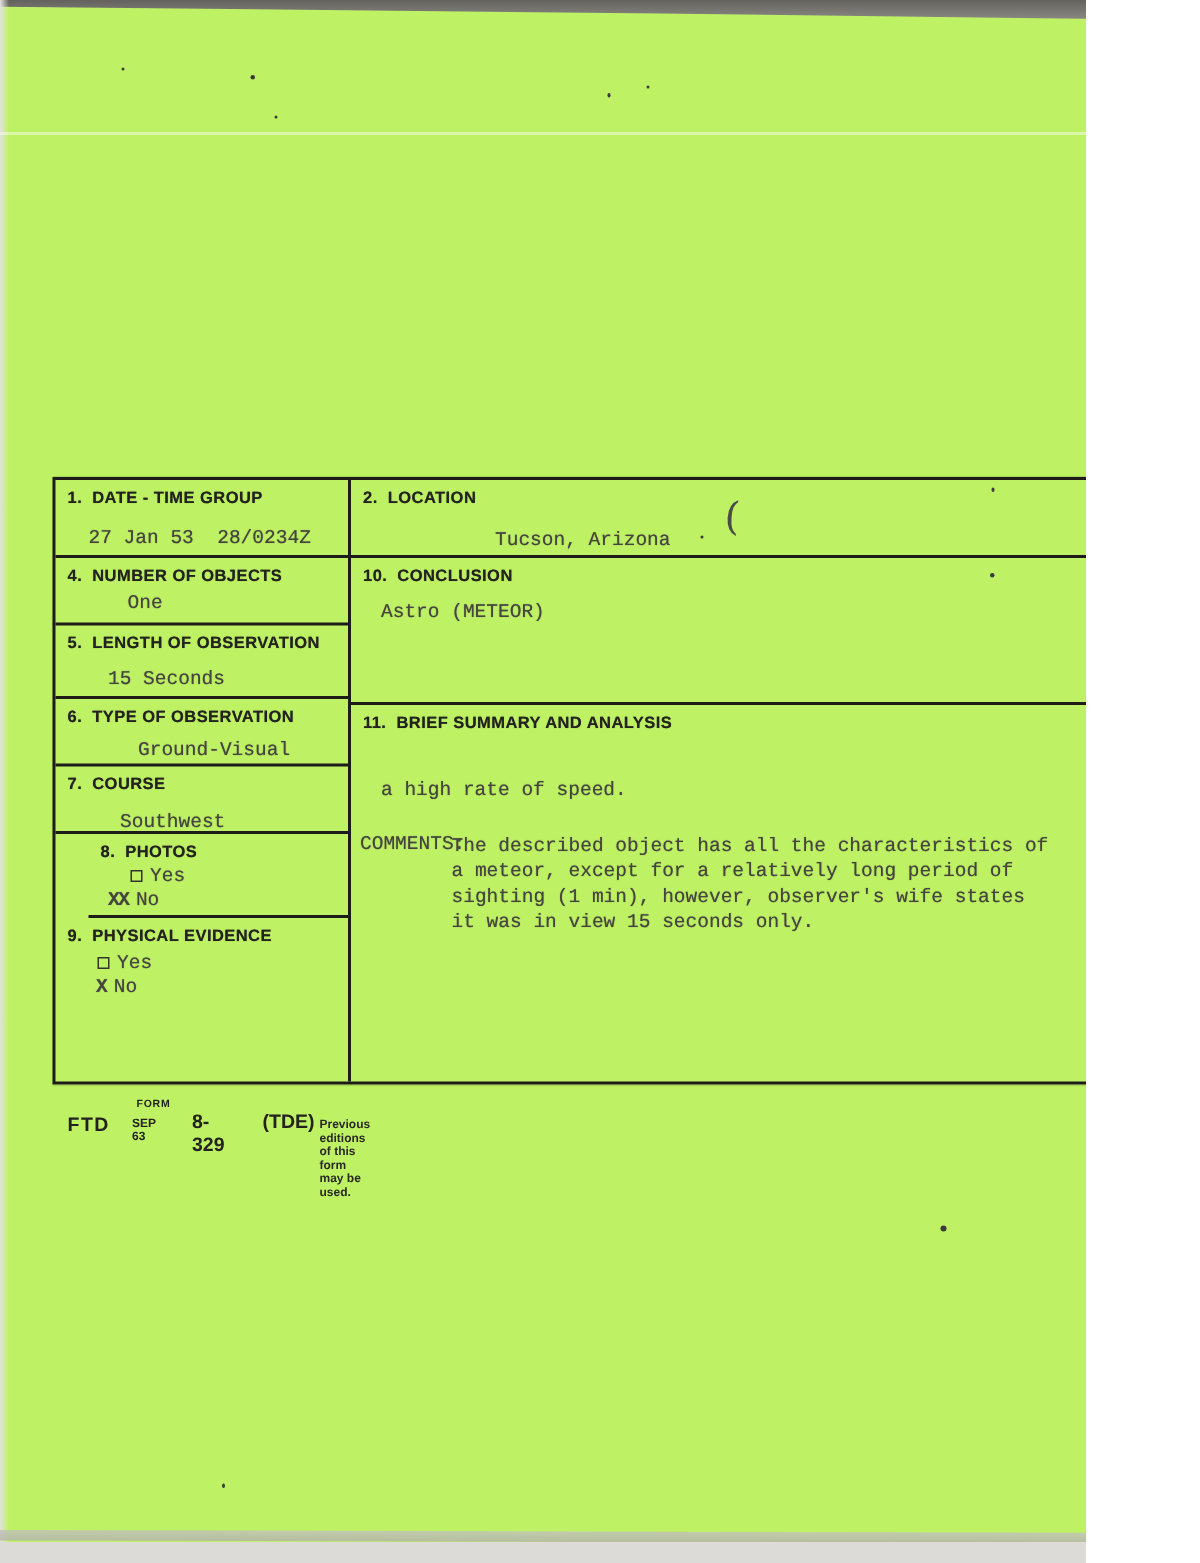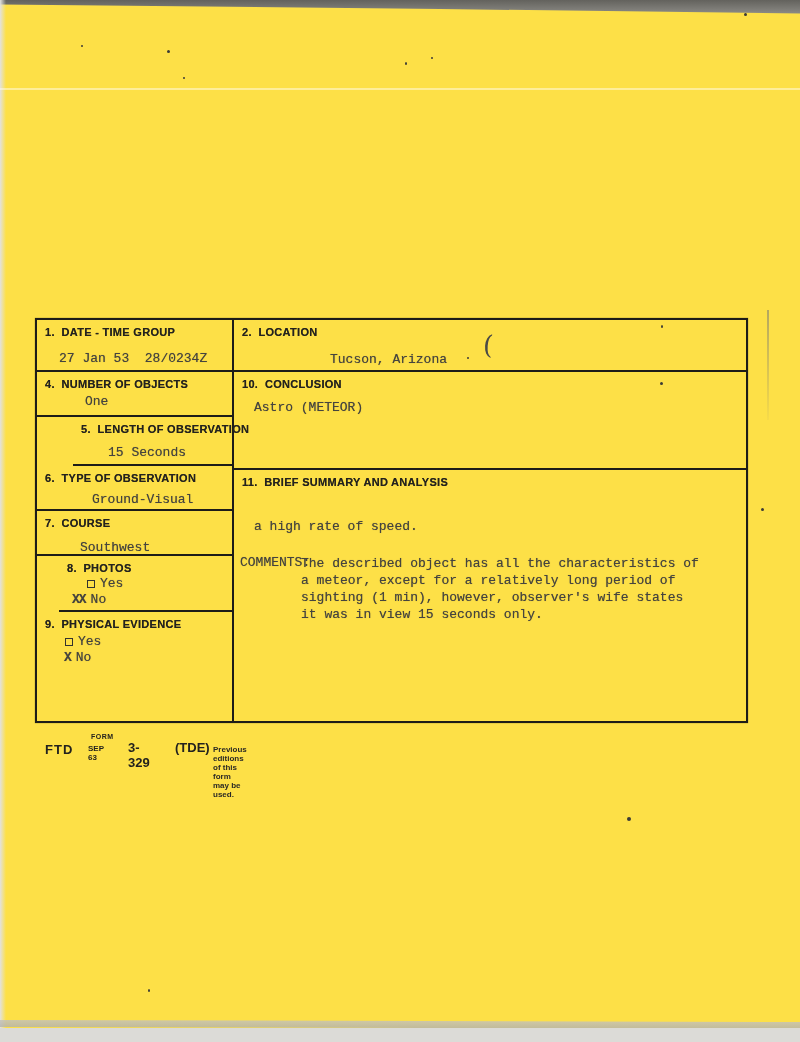--- a/index.html
+++ b/index.html
@@ -1,19 +1,19 @@
 <!DOCTYPE html>
 <html><head>
 <meta charset="utf-8">
 <style>
   html,body{margin:0;padding:0;}
   .page{
     position:relative;
-    width:800px;height:1042px;
-    background:#fde047;
+    width:724px;height:1042px;
+    background:#bef264;
     overflow:hidden;
     font-family:"Liberation Sans",sans-serif;
   }
   
   .top-band{
     position:absolute;left:0;top:0;width:800px;height:15px;
     background:linear-gradient(to bottom,#63625d,#8f8e89);
     clip-path:polygon(0 0,100% 0,100% 90%,55% 60%,0 30%);
   }
   .left-edge{
@@ -115,21 +115,21 @@
         <div class="hdr">1.  DATE - TIME GROUP</div>
         <div class="tw" style="left:22px;top:31px;">27 Jan 53  28/0234Z</div>
       </div>
 
 
       <div class="cell" style="height:45px;">
         <div class="hdr">4.  NUMBER OF OBJECTS</div>
         <div class="tw" style="left:48px;top:22px;">One</div>
       </div>
 
-      <div class="cell" style="height:49px;margin-left:36px;">
+      <div class="cell" style="height:49px;">
         <div class="hdr">5.  LENGTH OF OBSERVATION</div>
         <div class="tw" style="left:35px;top:28px;">15 Seconds</div>
       </div>
 
       <div class="cell" style="height:45px;">
         <div class="hdr">6.  TYPE OF OBSERVATION</div>
         <div class="tw" style="left:55px;top:26px;">Ground-Visual</div>
       </div>
 
       <div class="cell" style="height:45px;">
@@ -189,21 +189,21 @@
   </div>
 
 
   <div class="paren">(</div>
   <div class="pencil-line"></div>
 
   <div class="footer">
     <span class="f-agency">FTD</span>
     <span class="f-word">FORM</span>
     <span class="f-date">SEP 63</span>
-    <span class="f-num">3-329</span>
+    <span class="f-num">8-329</span>
     <span class="f-suffix">(TDE)</span>
     <span class="f-note">Previous editions of this form may be used.</span>
   </div>
 
   <div class="speck" style="left:744px;top:13px;width:3px;height:3px;"></div>
   <div class="speck" style="left:81px;top:45px;width:2px;height:2px;"></div>
   <div class="speck" style="left:167px;top:50px;width:3px;height:3px;"></div>
   <div class="speck" style="left:431px;top:57px;width:2px;height:2px;"></div>
   <div class="speck" style="left:405px;top:62px;width:2px;height:3px;"></div>
   <div class="speck" style="left:183px;top:77px;width:2px;height:2px;"></div>

